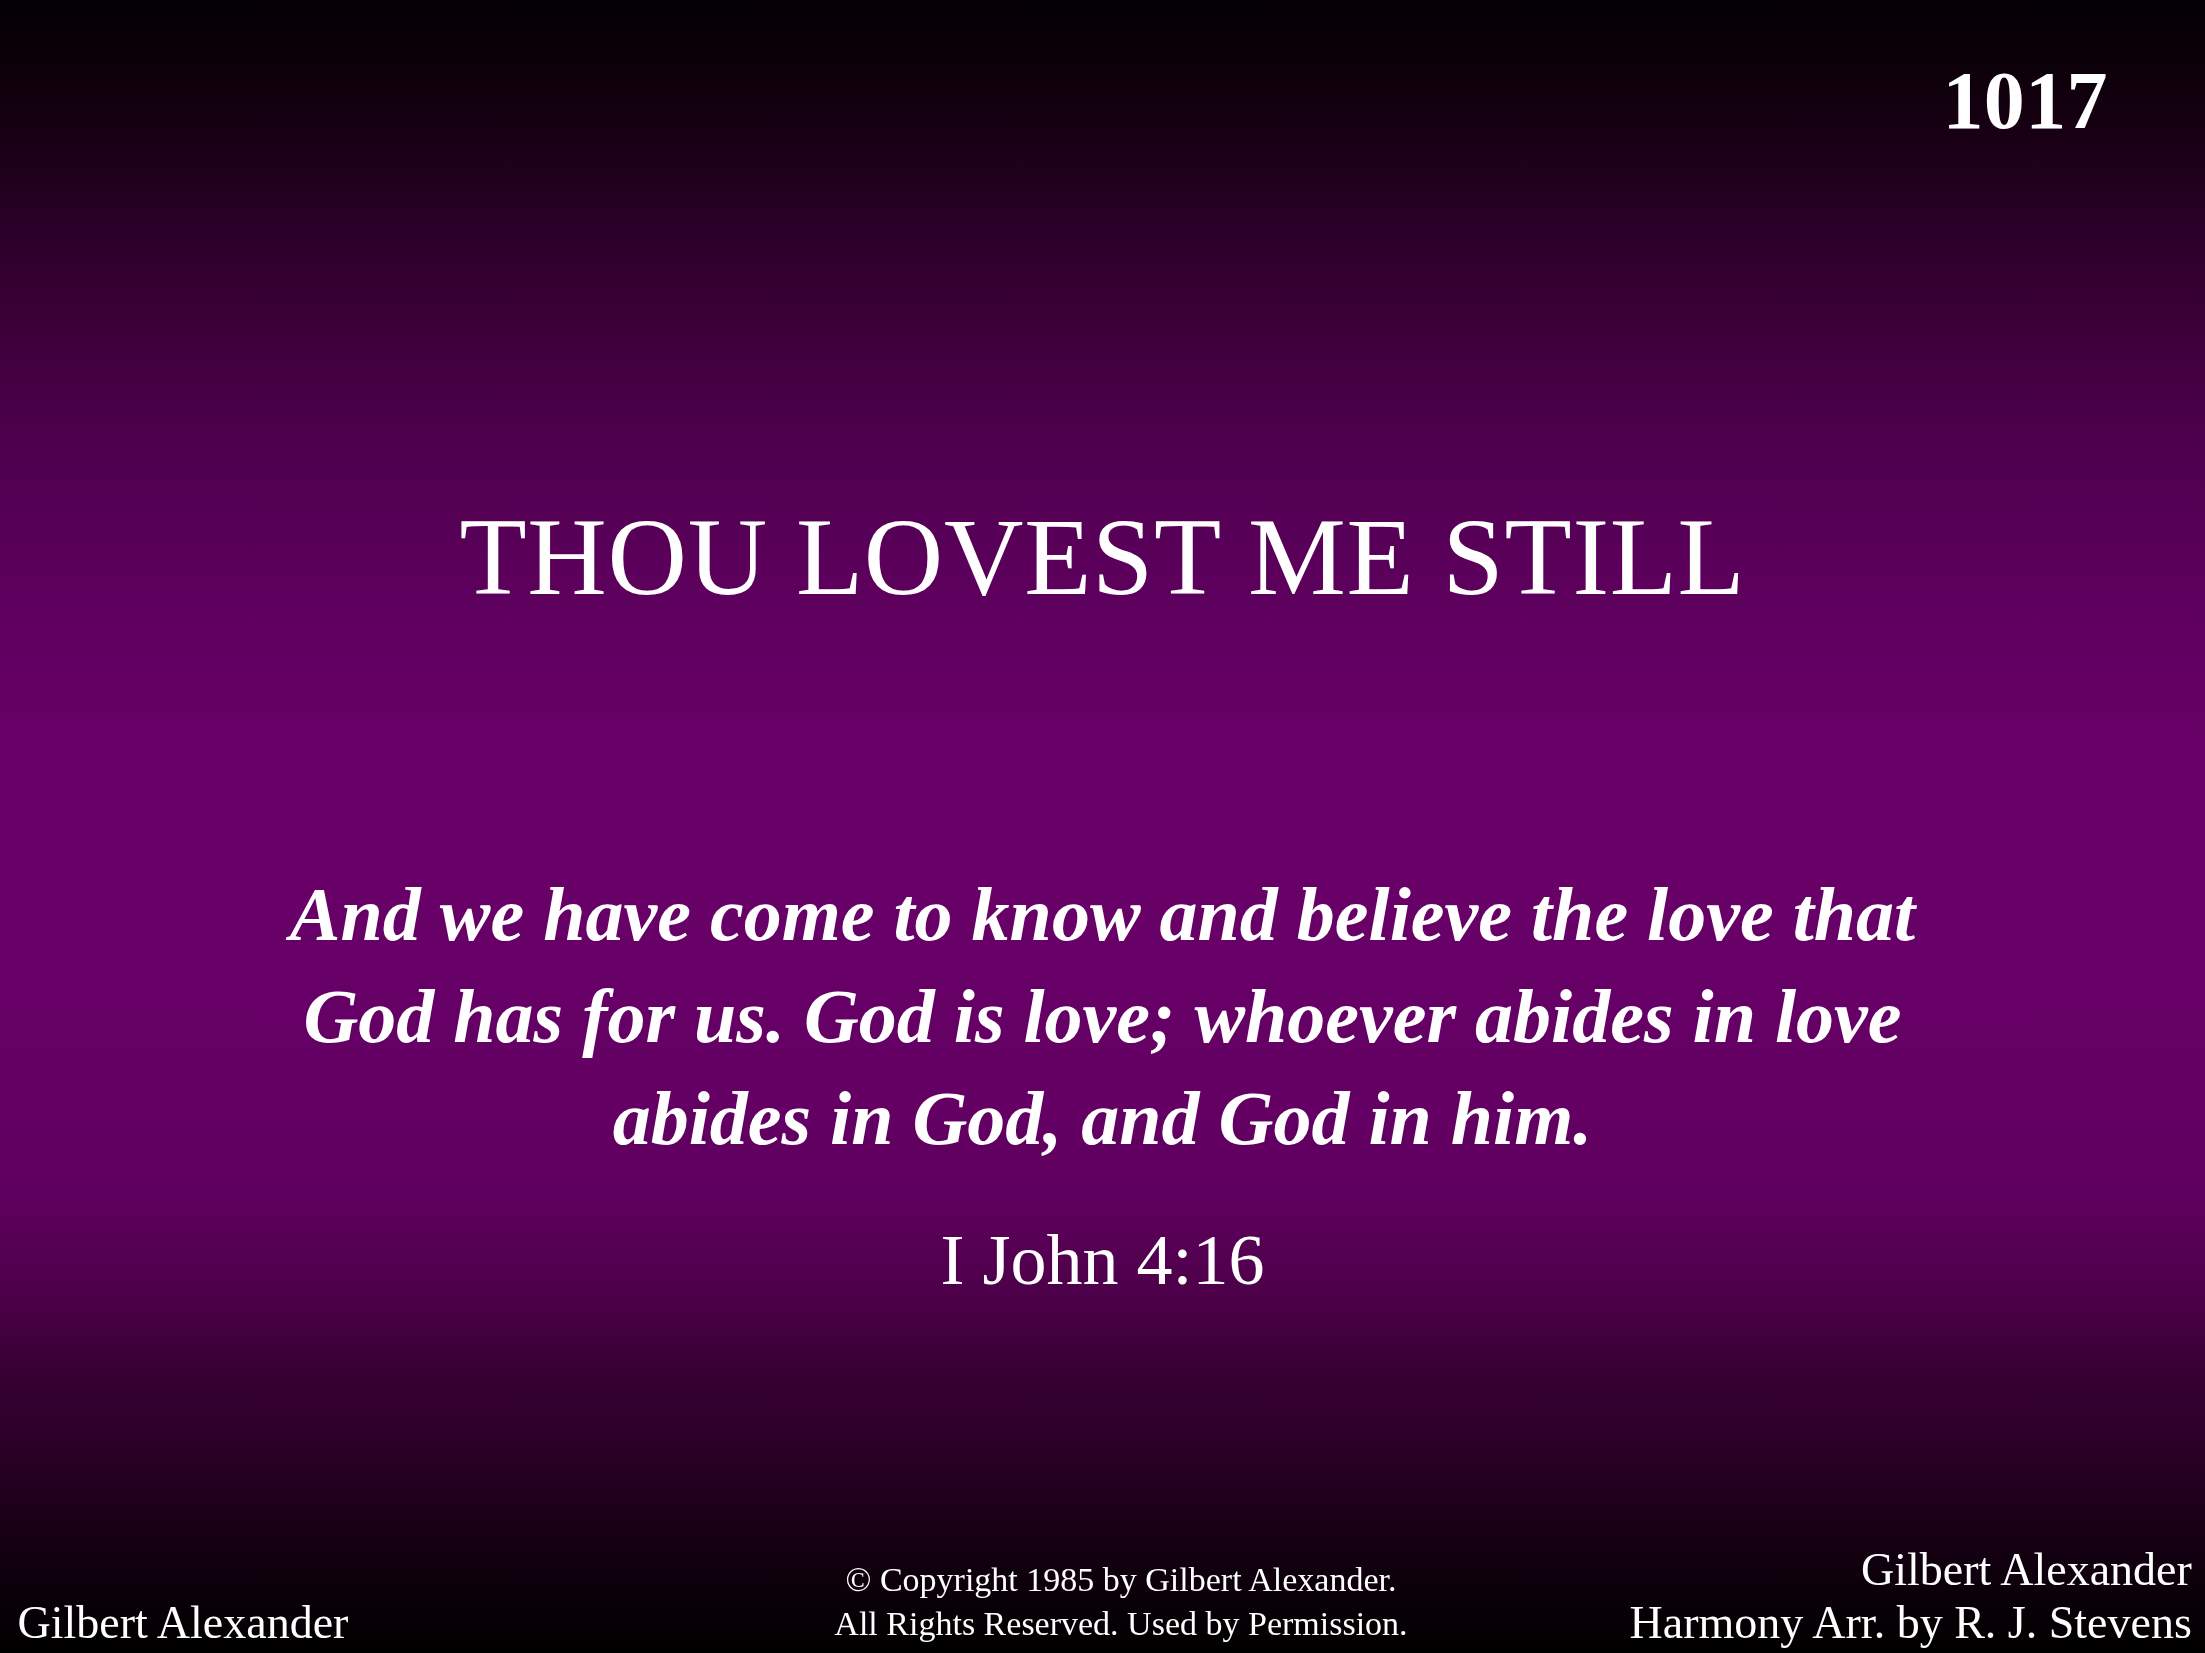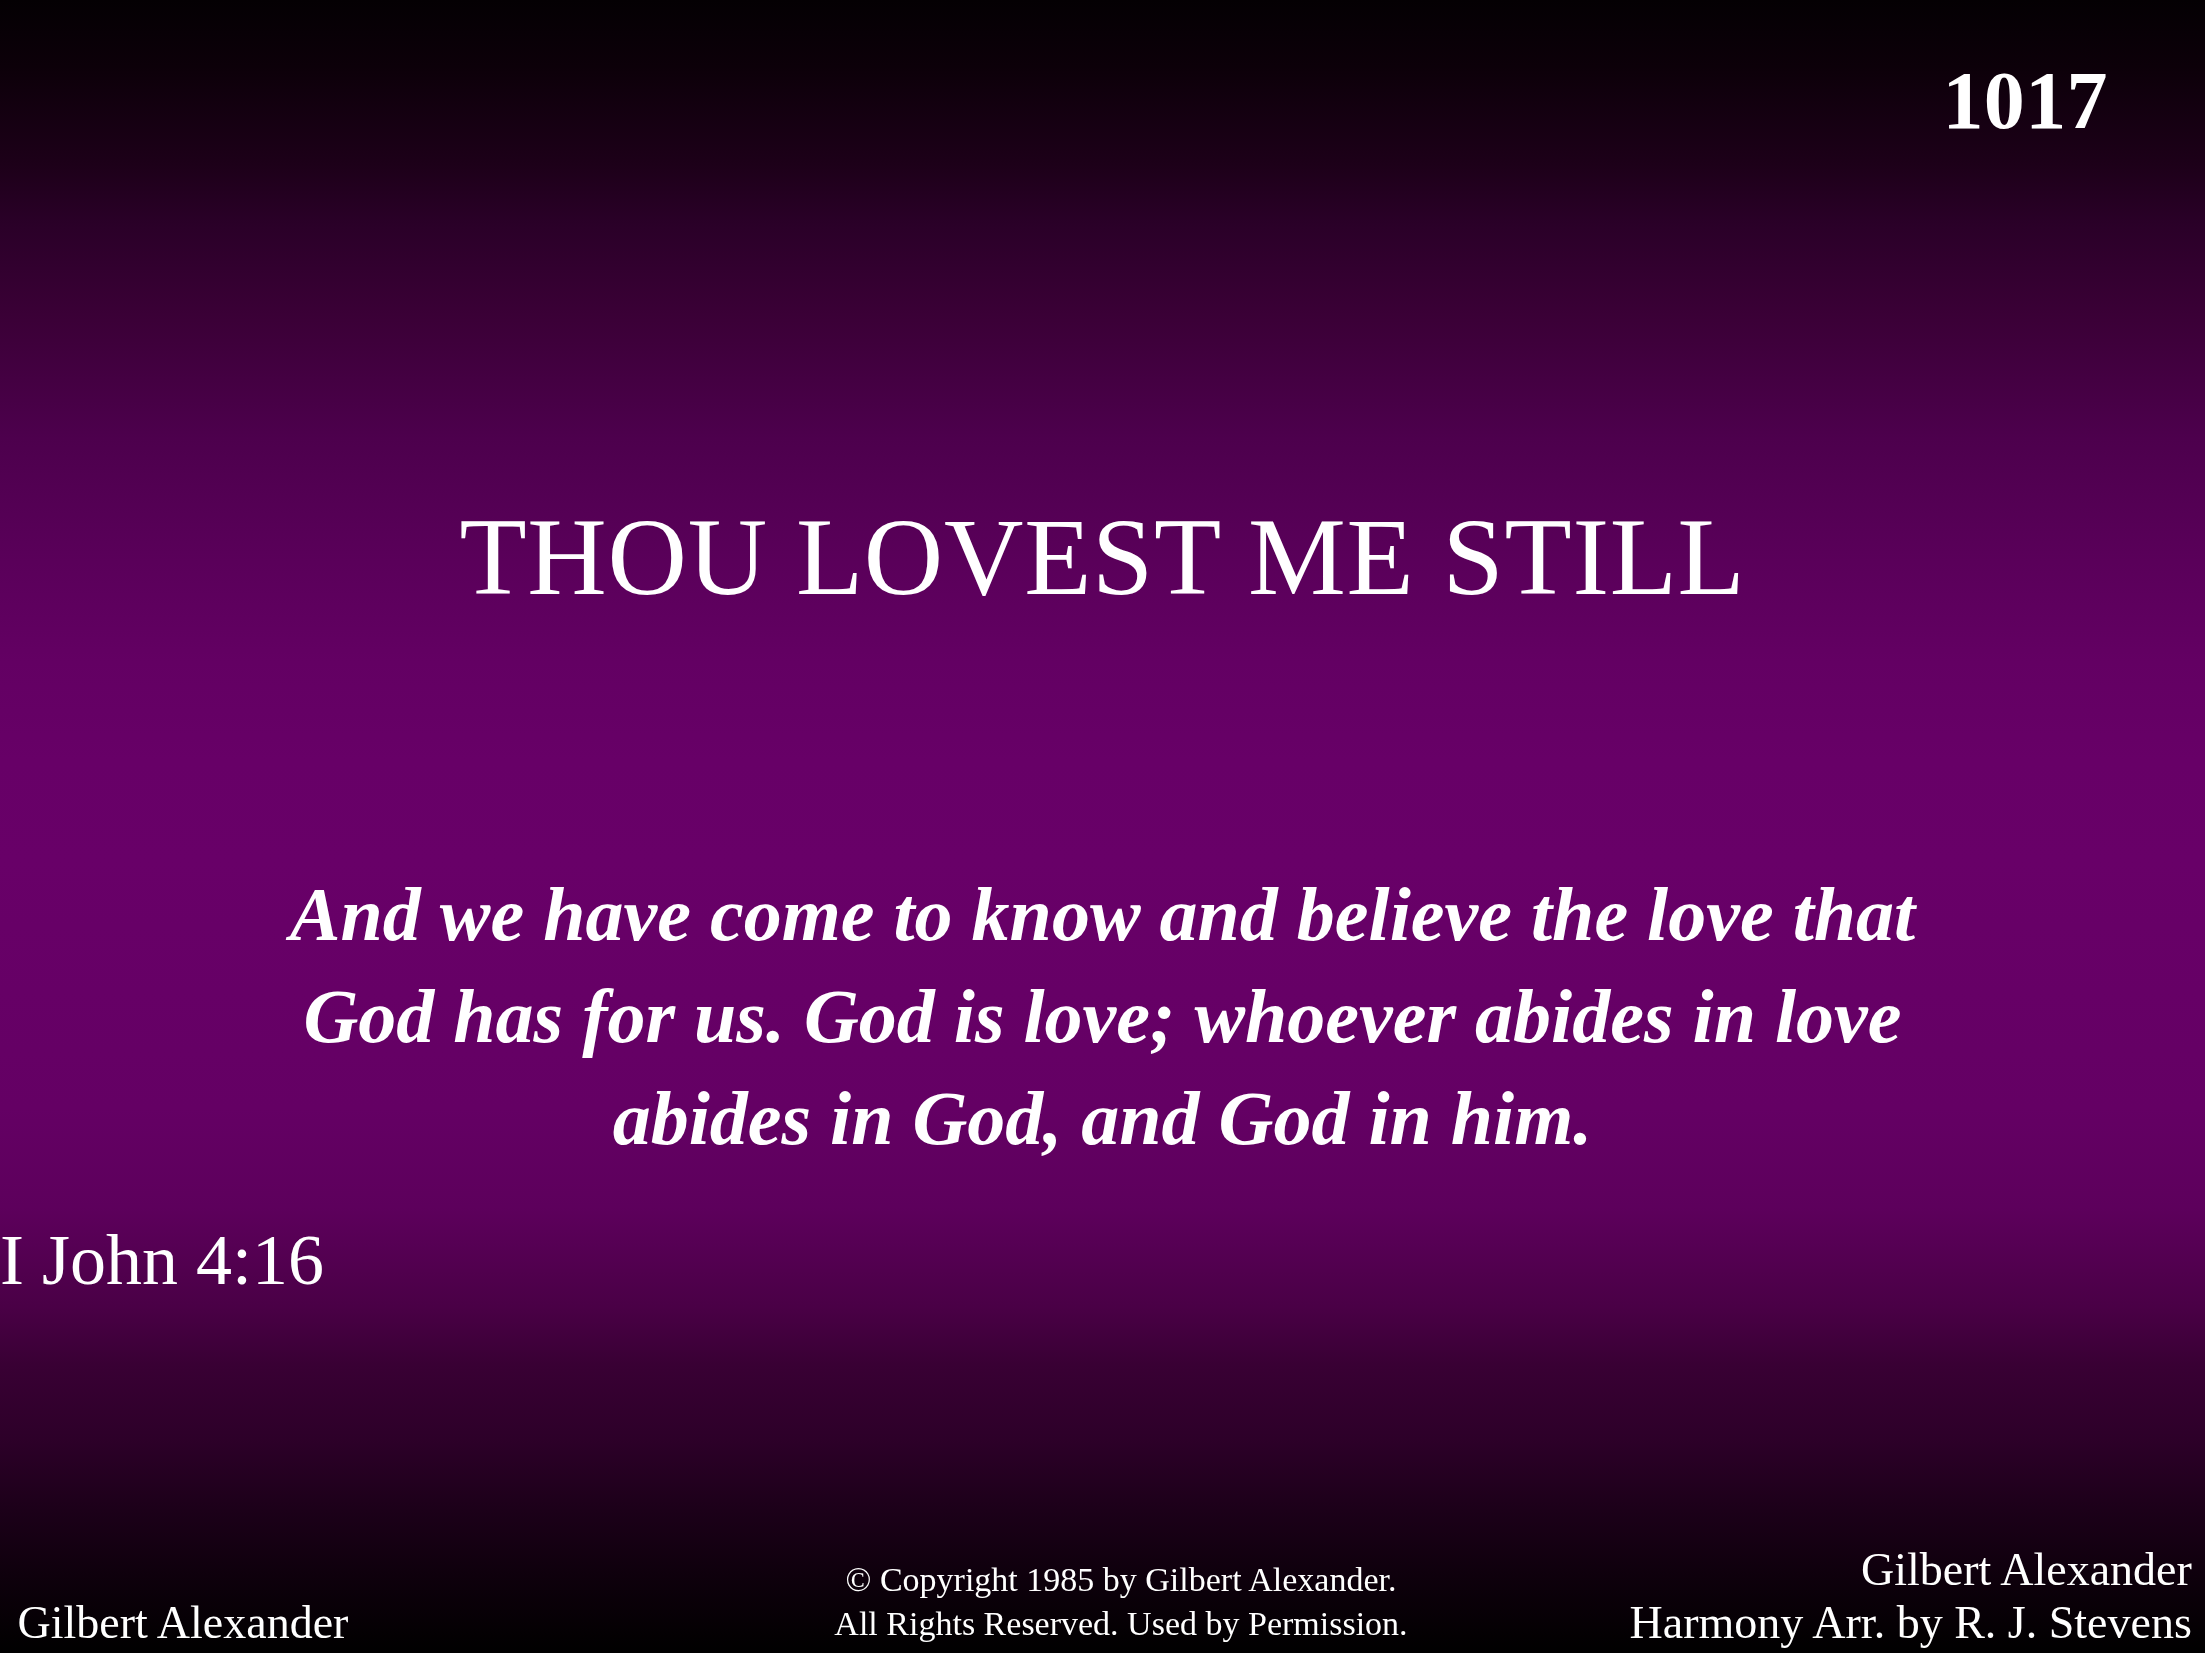--- a/index.html
+++ b/index.html
@@ -89,21 +89,21 @@
     line-height: 1.34;
     color: #ffffff;
     white-space: nowrap;
   }
 
   #scripture-reference {
     position: absolute;
     top: 1217px;
     left: 0;
     width: 2205px;
-    text-align: left;
+    text-align: center;
     font-size: 72px;
     font-style: normal;
     font-weight: normal;
     line-height: 1.2;
     color: #ffffff;
   }
 
   
   #credit-bottom-left {
     position: absolute;

